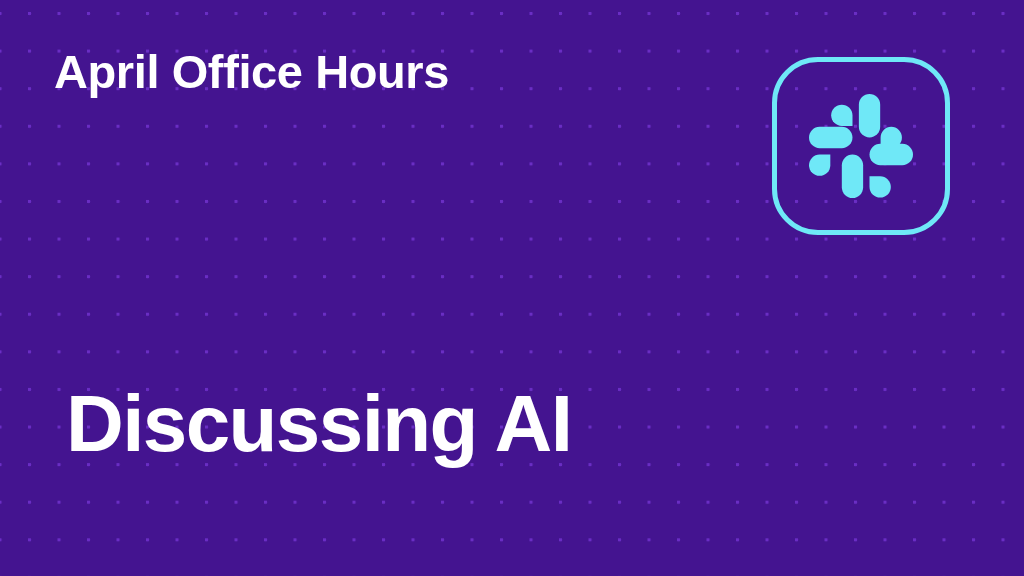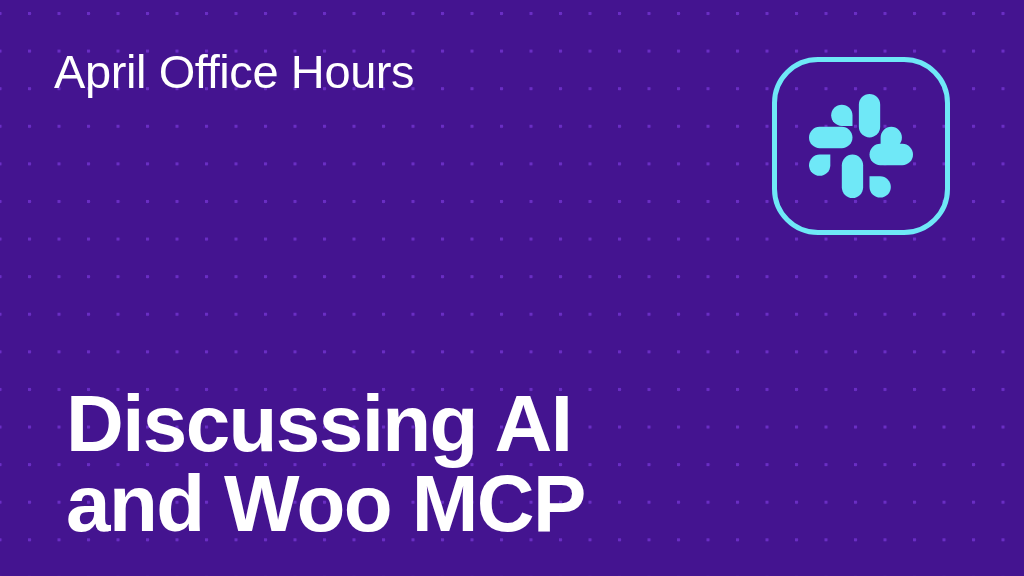--- a/index.html
+++ b/index.html
@@ -34,21 +34,21 @@
     pointer-events: none;
   }
 
   
   #eyebrow {
     position: absolute;
     left: 54px;
     top: 48px;
     font-size: 47px;
     line-height: 1.0;
-    font-weight: 400;
+    font-weight: 700;
     letter-spacing: -0.4px;
     color: #ffffff;
     white-space: nowrap;
   }
 
   
   #headline {
     position: absolute;
     left: 54px;
     top: 372px;
@@ -113,16 +113,15 @@
 
         <rect x="71" y="58.5" width="51" height="25" rx="12.5"></rect>
 
         <path d="M83.5 96.5 h-12.5 v12.5 a12.5 12.5 0 1 0 12.5 -12.5 z"></path>
       </g>
     </svg>
   </div>
 
   <h1 id="headline" style="color: rgb(255, 255, 255);">
     <span class="hl-line">Discussing AI</span>
-    <span class="hl-line">and Woo MCP</span>
   </h1>
 
 </div>
 
 </body></html>

